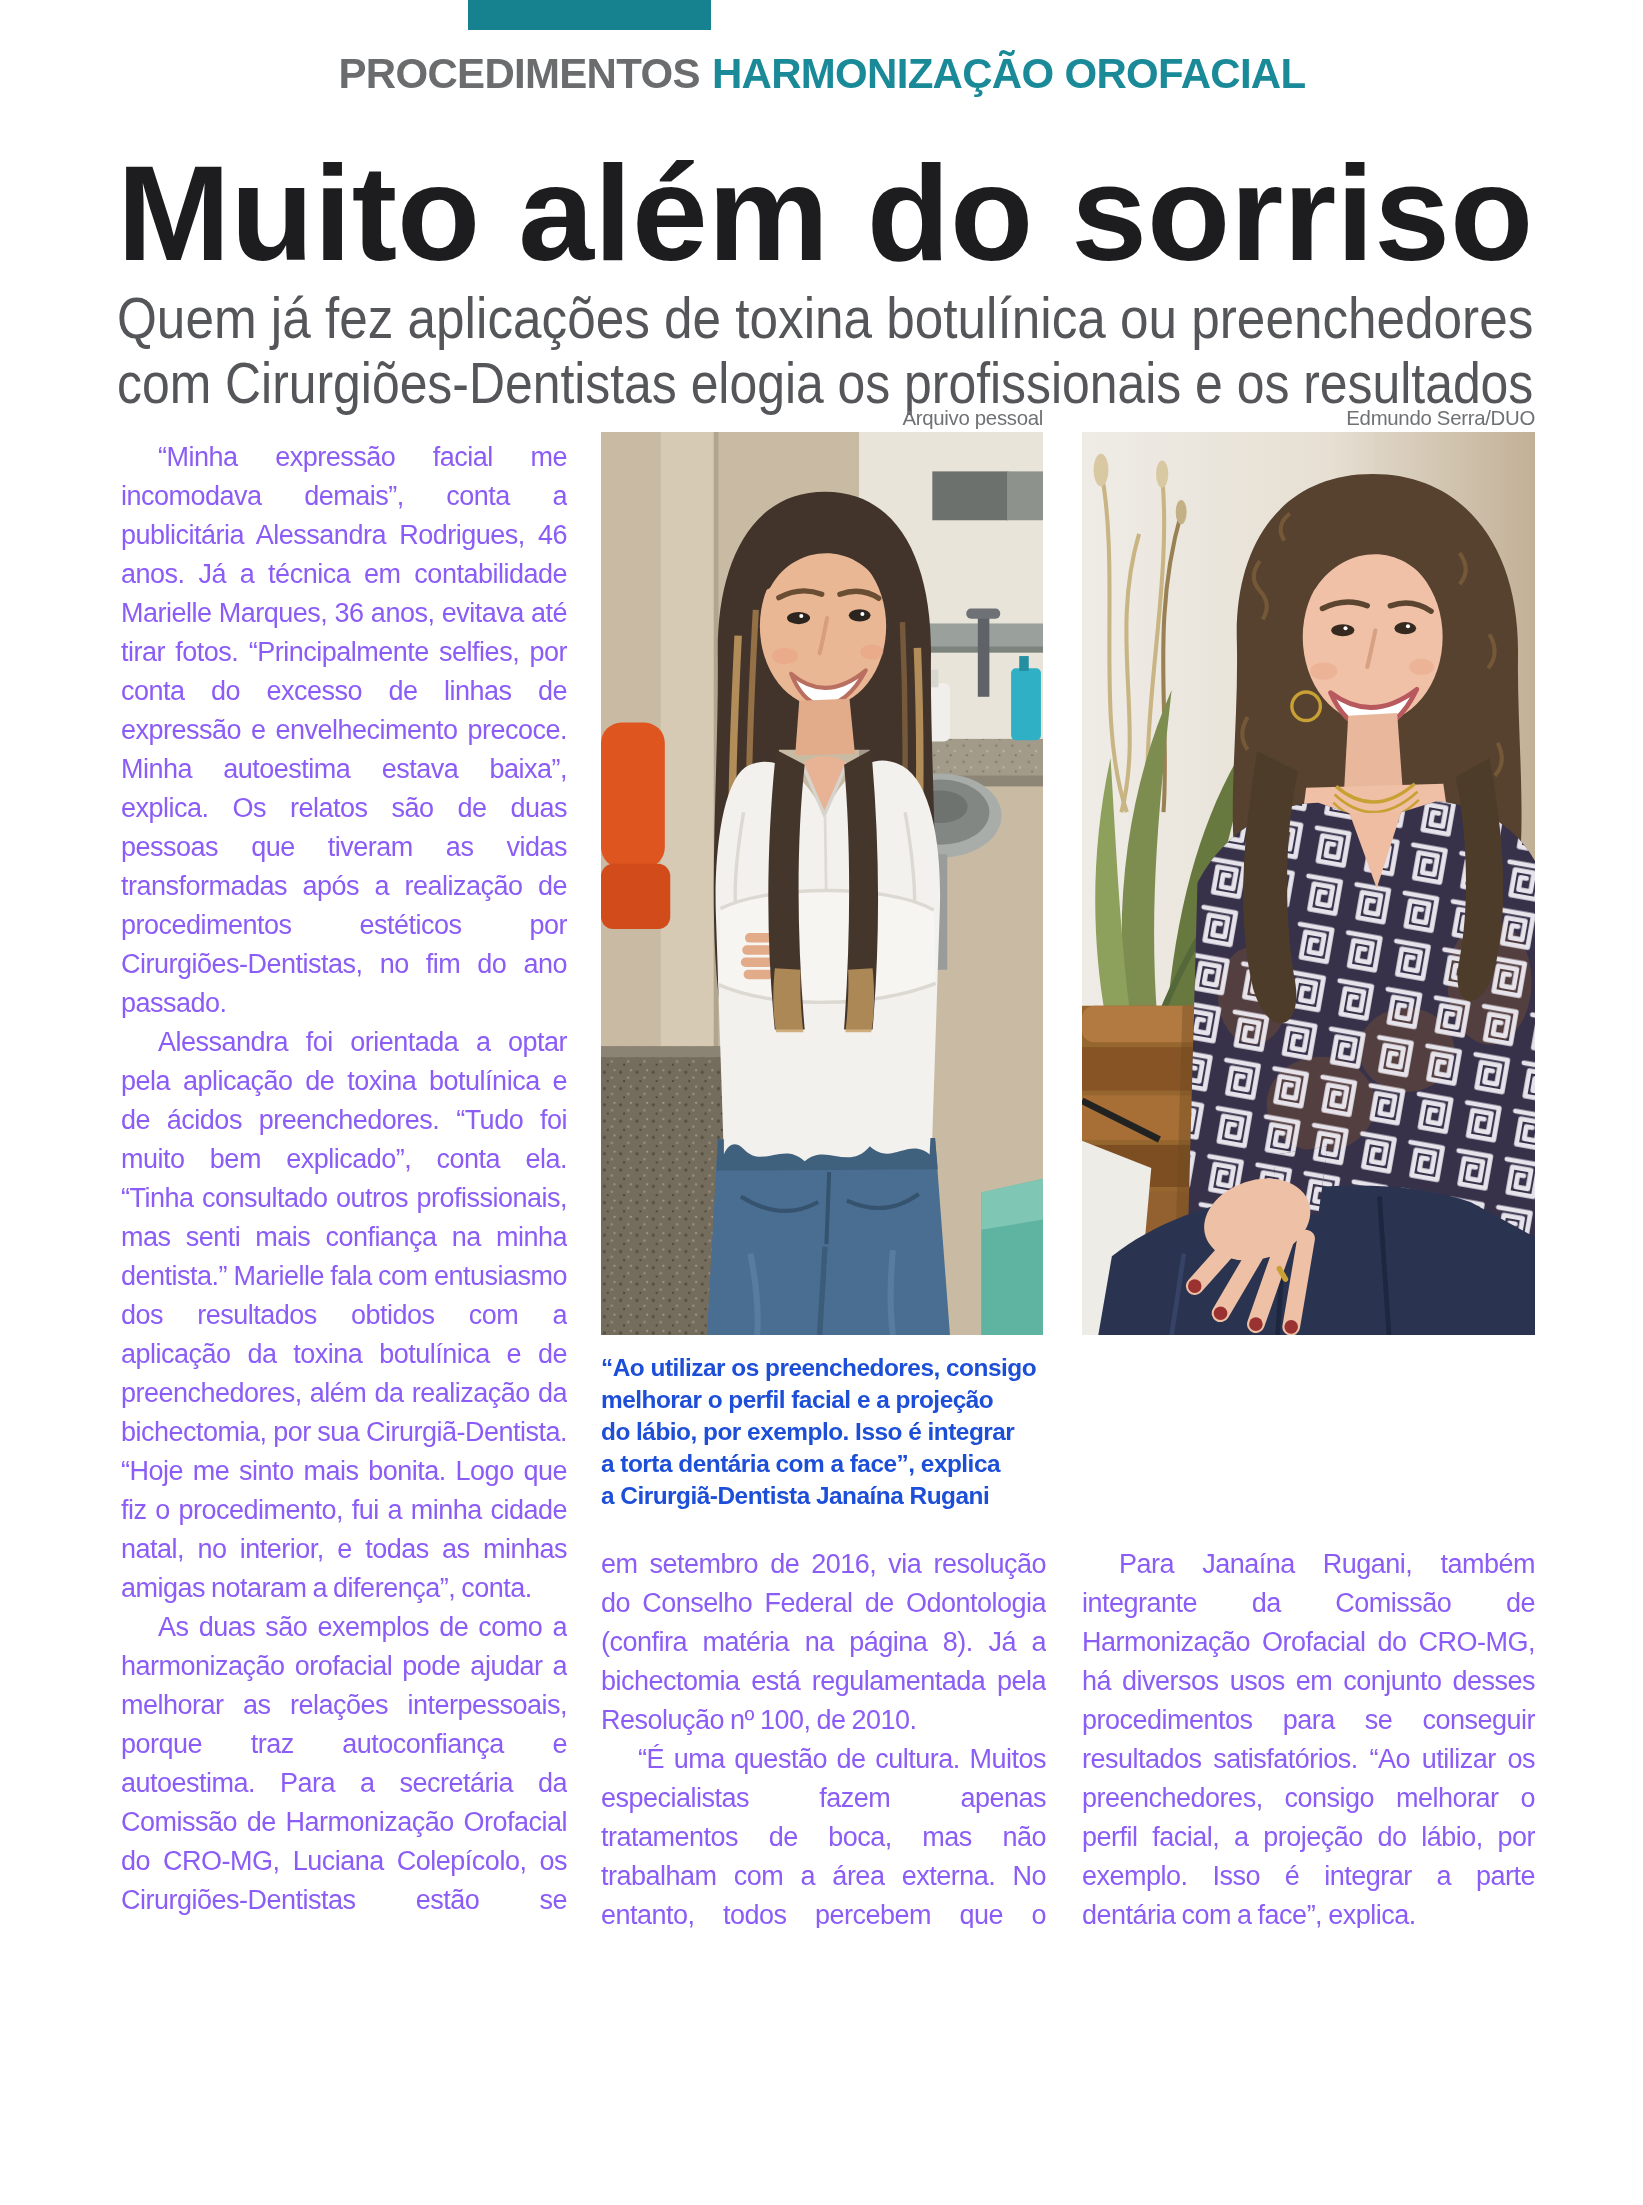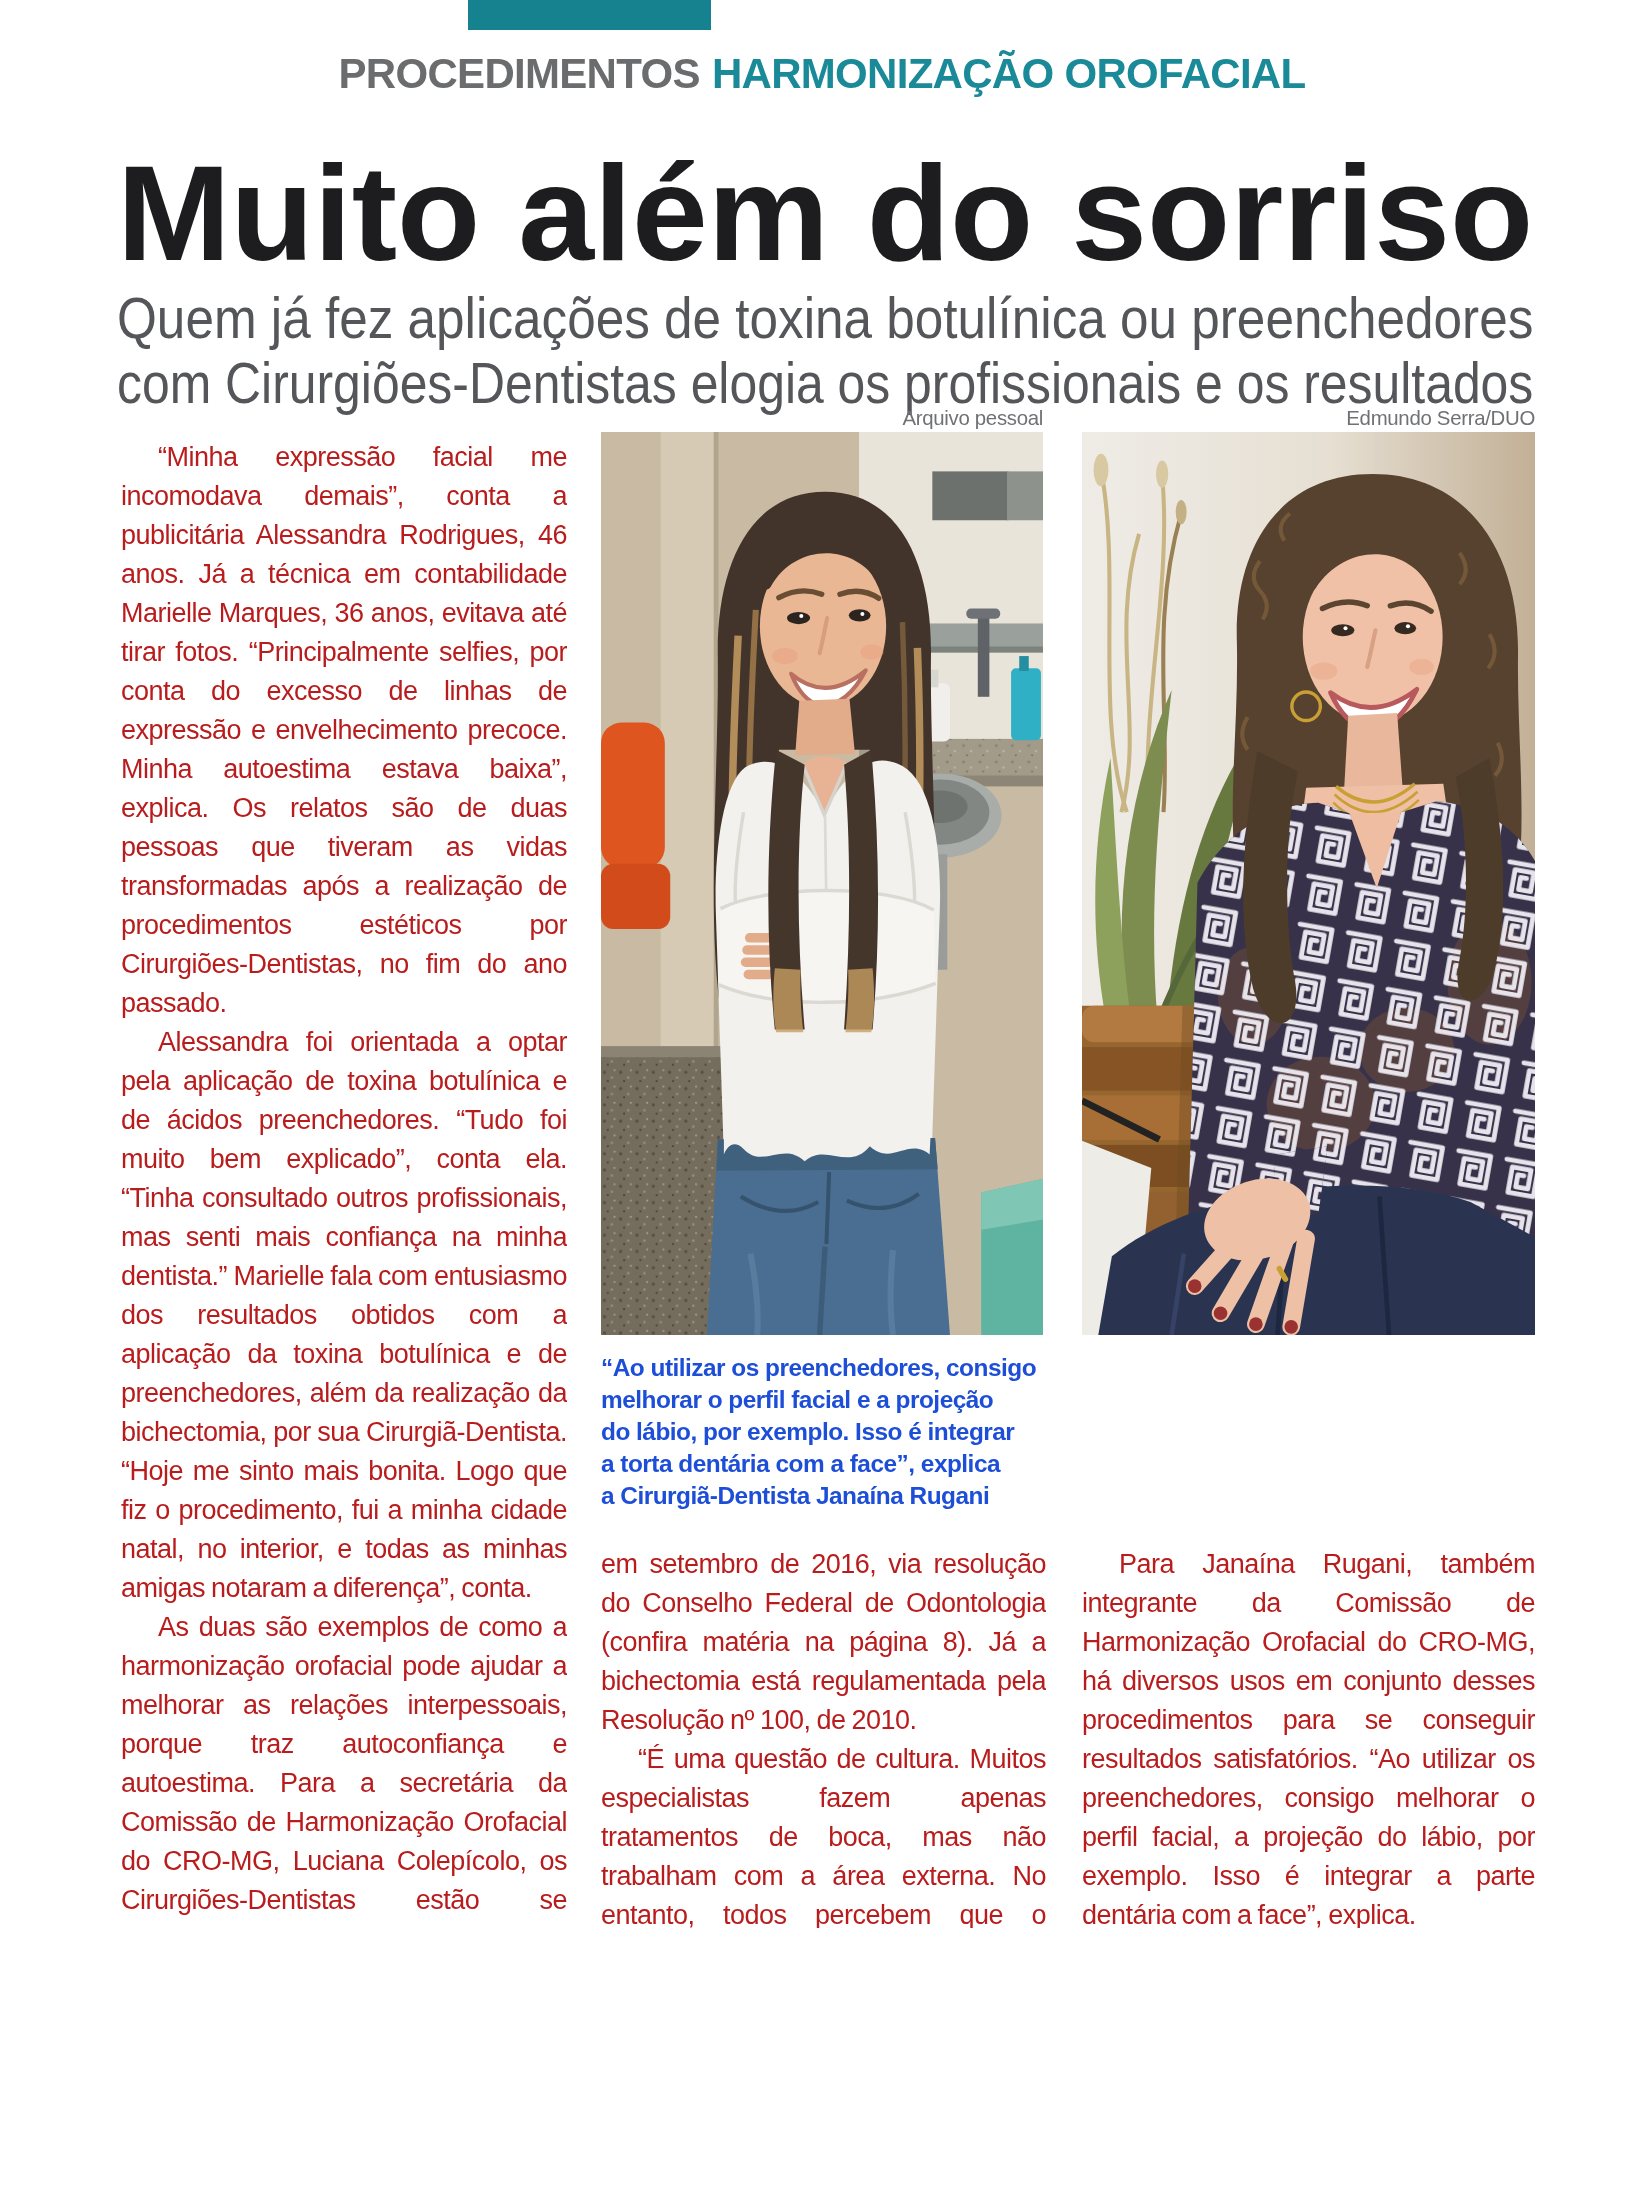--- a/index.html
+++ b/index.html
@@ -31,21 +31,21 @@
   .photo-right{left:1082px;top:432px;width:453px;height:903px;}
   .photo-left svg,.photo-right svg{display:block;width:100%;height:100%;}
 
   
   .caption{font-weight:bold;font-size:24.4px;line-height:32px;color:#1d4ed8;letter-spacing:-0.5px;}
   .caption div{white-space:nowrap;}
   .caption.left{left:601px;top:1352px;width:475px;}
   .caption.right{left:1082px;top:1352px;width:475px;}
 
   
-  .col{font-size:27px;line-height:39px;color:#b91c1c;text-align:justify;
+  .col{font-size:27px;line-height:39px;color:#8b5cf6;text-align:justify;
        letter-spacing:-0.5px;word-spacing:-1px;overflow:hidden;hyphens:auto;}
   .col p{margin:0;text-indent:37px;}
   .col p.noindent{text-indent:0;}
   .col1{left:121px;top:438px;width:446px;height:1607px;}
   .col2{left:601px;top:1545px;width:445px;height:502px;}
   .col3{left:1082px;top:1545px;width:453px;height:502px;}
 
   
   .footer{left:76px;top:2070px;display:flex;align-items:flex-end;}
   .page-num{font-size:72px;font-weight:bold;color:#A9ABA6;letter-spacing:-4.8px;line-height:0.82;}

